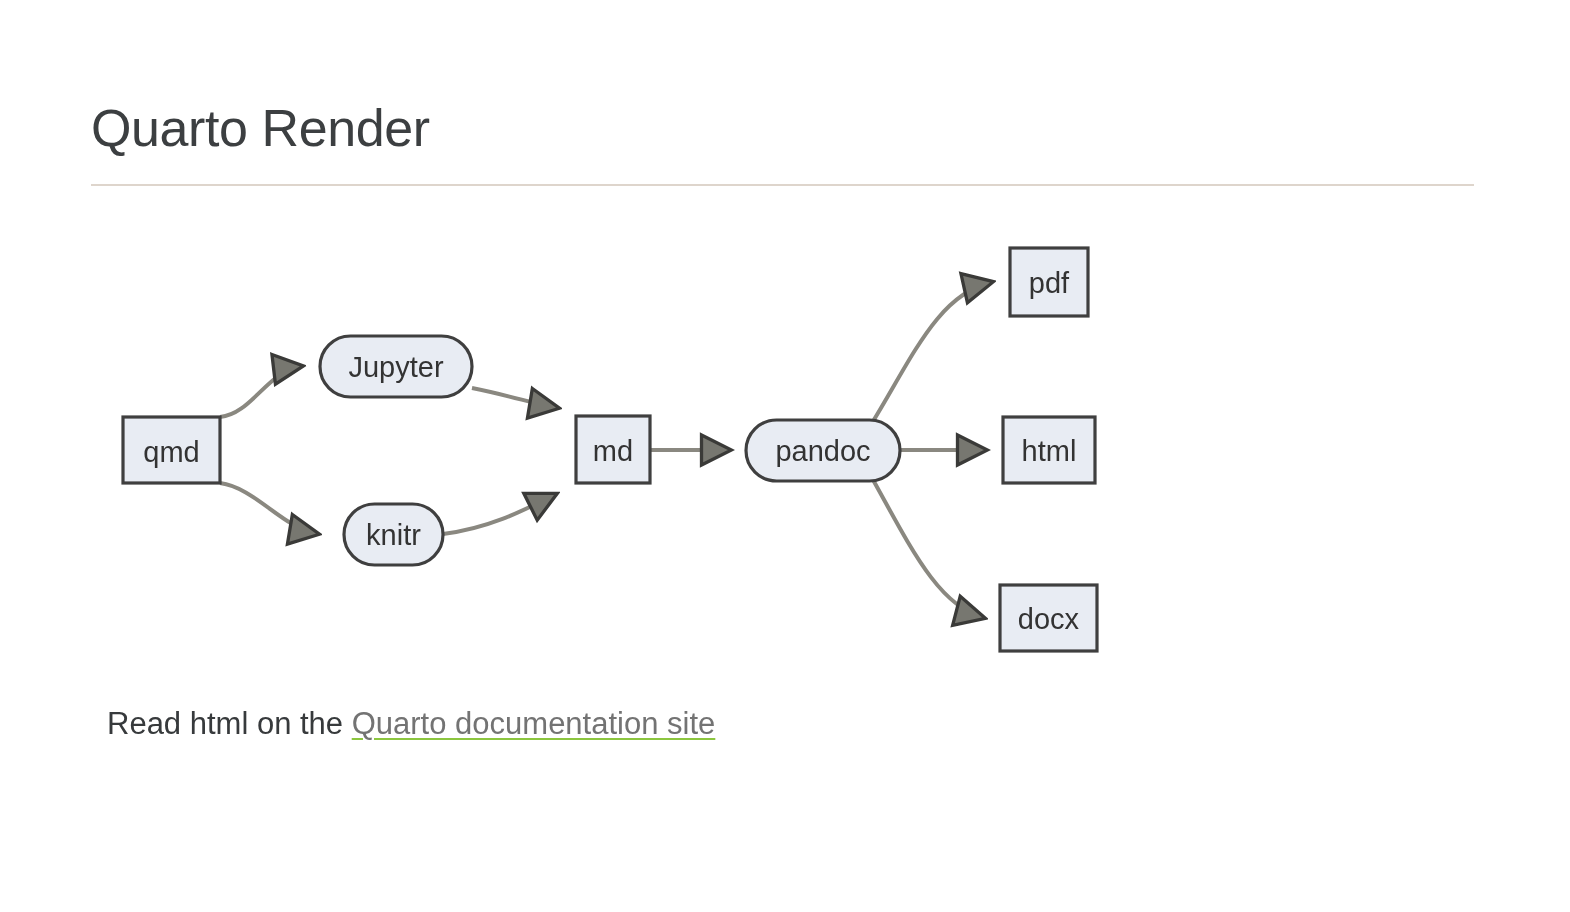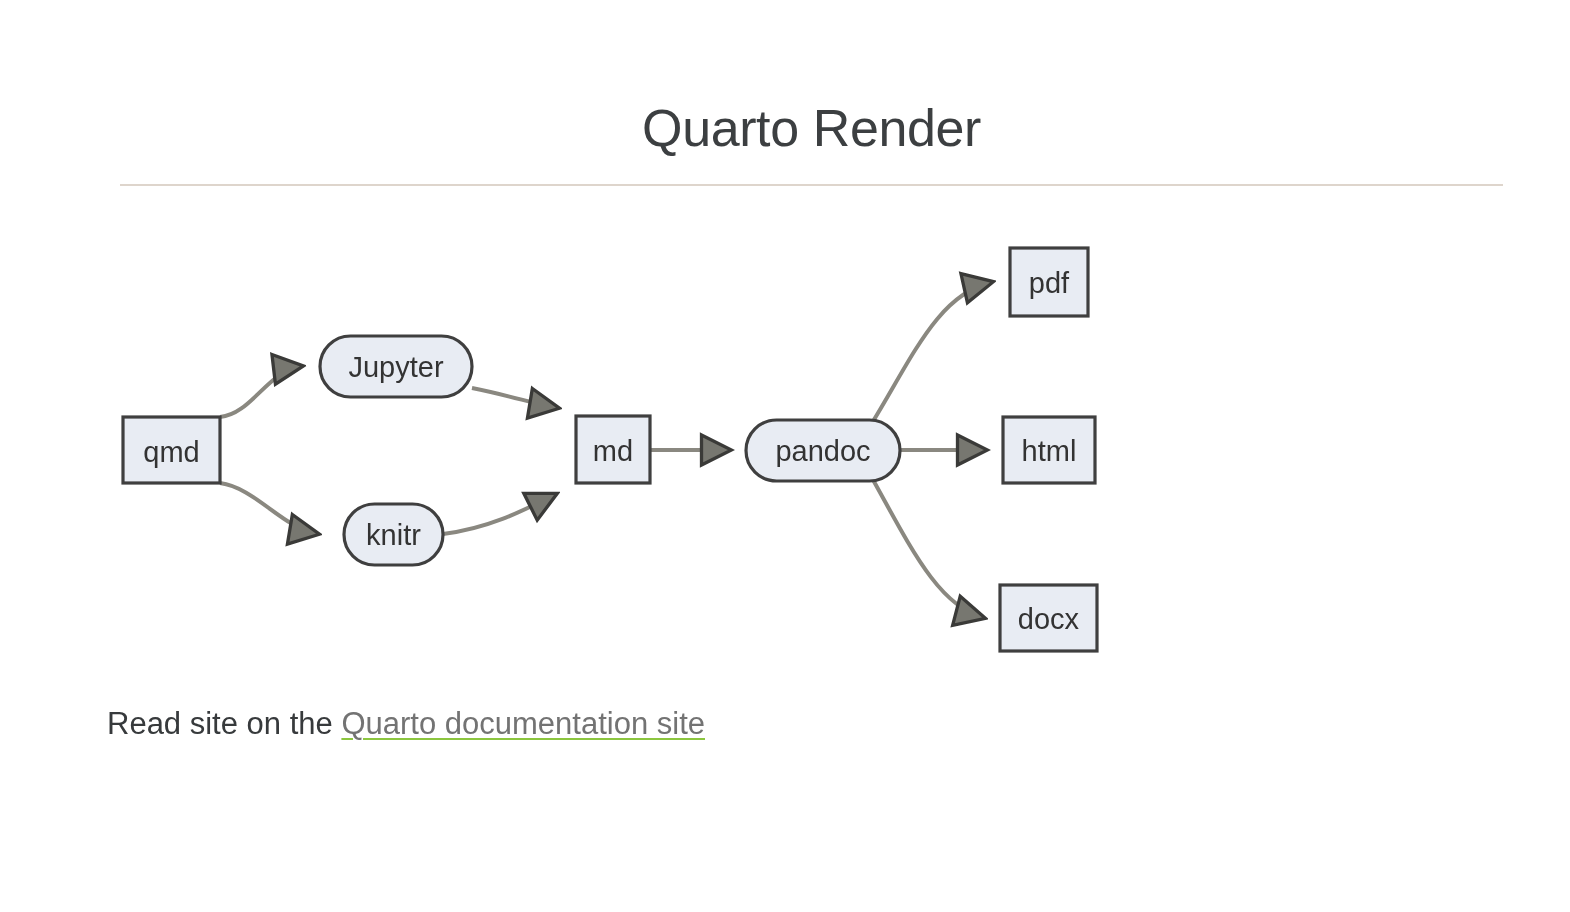--- a/index.html
+++ b/index.html
@@ -21,24 +21,23 @@
   .page {
     position: absolute;
     left: 0; top: 0;
     width: 1570px;
     height: 912px;
   }
 
   
   .title-block {
     position: absolute;
-    left: 120px;
+    left: 91px;
     top: 100px;
     width: 1383px;
-    text-align: center;
   }
   .page-title {
     font-size: 52px;
     font-weight: 400;
     line-height: 1.1;
     color: #3c3f41;
     margin: 0;
     letter-spacing: -0.4px;
   }
   .title-rule {
@@ -161,15 +160,15 @@
       </g>
 
       <g>
         <rect x="1000" y="367" width="97" height="66" rx="0" fill="#e8ecf3" stroke="#3f3f3f" stroke-width="3.2"></rect>
         <text class="node-label" x="1048.5" y="401">docx</text>
       </g>
 
     </svg>
   </div>
 
-  <p class="read-more"><span>Read site on the </span><a class="doc-link" href="#">Quarto documentation site</a></p>
+  <p class="read-more"><span>Read html on the </span><a class="doc-link" href="#">Quarto documentation site</a></p>
 
 </div>
 
 </body></html>

